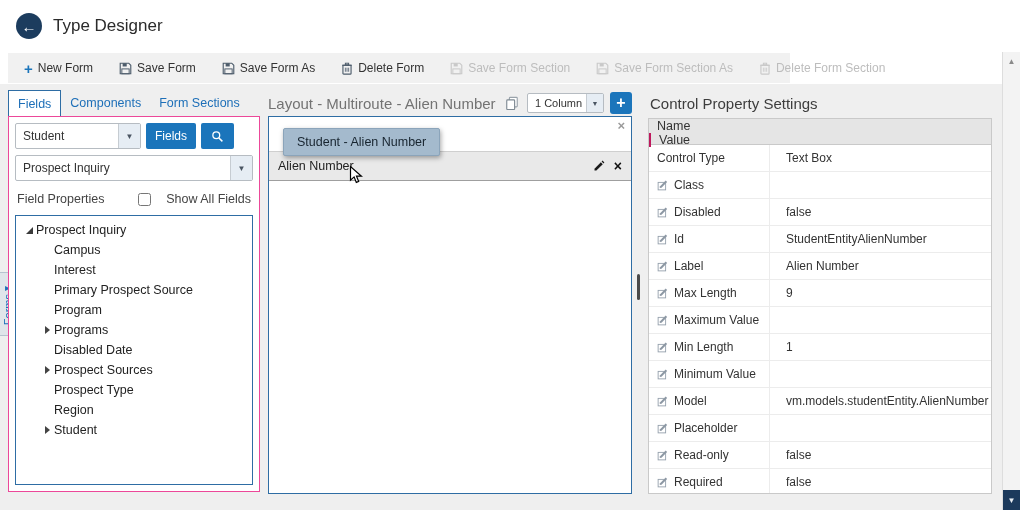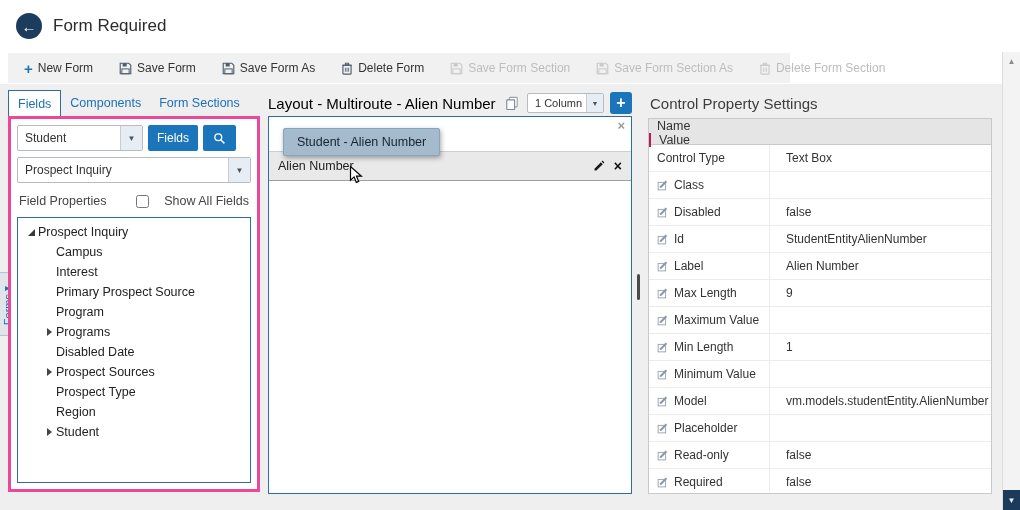--- a/index.html
+++ b/index.html
@@ -32,21 +32,21 @@
                border: 1px solid #b7c3cf; border-left: none; display: flex; flex-direction: column;
                align-items: center; justify-content: center; gap: 1px; cursor: pointer; }
   .forms-chev { color: #1d6fb8; font-size: 10px; line-height: 1; }
   .forms-label { writing-mode: vertical-rl; transform: rotate(180deg); font-size: 11px; color: #1d6fb8; }
 
   
   .left-panel { position: absolute; left: 8px; top: 6px; width: 252px; height: 402px; }
   .tabs { display: flex; height: 26px; font-size: 12.5px; color: #1d6fb8; }
   .tab { padding: 0 9px; display: flex; align-items: center; cursor: pointer; }
   .tab.active { background: #fff; border: 1px solid #2e6da4; border-bottom: none; position: relative; z-index: 2; }
-  .lp-body { position: absolute; top: 26px; left: 0; right: 0; bottom: 0; border: 3px solid #ec4899;
+  .lp-body { position: absolute; top: 26px; left: 0; right: 0; bottom: 0; border: 1px solid #ec4899;
              background: #fff; padding: 6px; display: flex; flex-direction: column; }
   .row1 { display: flex; gap: 5px; height: 26px; flex: none; }
   .select { height: 26px; border: 1px solid #b6bcc2; background: #fff; display: flex; align-items: center;
             font-size: 12px; border-radius: 2px; cursor: pointer; }
   .select .val { flex: 1; padding: 0 7px; white-space: nowrap; overflow: hidden; }
   .select .caret { width: 22px; align-self: stretch; background: #e6edf4; border-left: 1px solid #c6ccd2;
                    display: flex; align-items: center; justify-content: center; color: #4a5562; font-size: 8px; }
   .entity-select { width: 126px; flex: none; }
   .btn-blue { background: #1b75bb; color: #fff; border: none; border-radius: 2px; font-size: 12px;
               display: flex; align-items: center; justify-content: center; cursor: pointer;
@@ -63,21 +63,21 @@
   .titem { display: flex; align-items: center; height: 20px; font-size: 12.5px; color: #222; cursor: pointer; }
   .lvl0 { padding-left: 6px; }
   .lvl1 { padding-left: 24px; }
   .exp { width: 14px; height: 14px; display: flex; align-items: center; justify-content: center; flex: none; }
   .exp.expanded::before { content: ""; border-left: 7px solid transparent; border-bottom: 7px solid #3a3a3a; }
   .exp.collapsed::before { content: ""; border-top: 4px solid transparent; border-bottom: 4px solid transparent; border-left: 5px solid #444; }
 
   
   .mid-panel { position: absolute; left: 268px; top: 6px; width: 364px; height: 404px; }
   .mid-head { height: 26px; display: flex; align-items: center; }
-  .mid-title { font-size: 15px; color: #000000; white-space: nowrap; }
+  .mid-title { font-size: 15px; color: #737373; white-space: nowrap; }
   .mid-spacer { flex: 1; }
   .copy-ico { margin-right: 8px; cursor: pointer; display: inline-flex; }
   .col-select { width: 77px; height: 20px; font-size: 11px; }
   .col-select .caret { width: 17px; font-size: 7px; }
   .add-btn { width: 22px; height: 22px; margin-left: 6px; font-size: 16px; font-weight: bold; border-radius: 3px; }
   .mid-box { position: absolute; top: 26px; left: 0; right: 0; bottom: 0; border: 1px solid #2e6da4; background: #fff; }
   .box-close { position: absolute; top: 1px; right: 6px; color: #9a9a9a; font-size: 13px; font-weight: bold; cursor: pointer; }
   .field-row { position: absolute; top: 34px; left: 0; right: 0; height: 30px; background: #e9e9e9;
                border-top: 1px solid #cfcfcf; border-bottom: 1px solid #9f9f9f;
                display: flex; align-items: center; padding: 0 9px; font-size: 12.5px; color: #222; cursor: grab; }
@@ -117,21 +117,21 @@
 </style>
 </head>
 <body>
 
 <div id="app">
 
   <div class="header">
     <div class="back-btn">
       <span>←</span>
     </div>
-    <div class="page-title">Form Required</div>
+    <div class="page-title">Type Designer</div>
   </div>
 
   <div class="toolbar">
     <button class="tb">
       <span class="plus-glyph">+</span>
       <span>New Form</span>
     </button>
     <button class="tb">
       <span class="ico">
           <svg width="13" height="13" viewBox="0 0 16 16">

